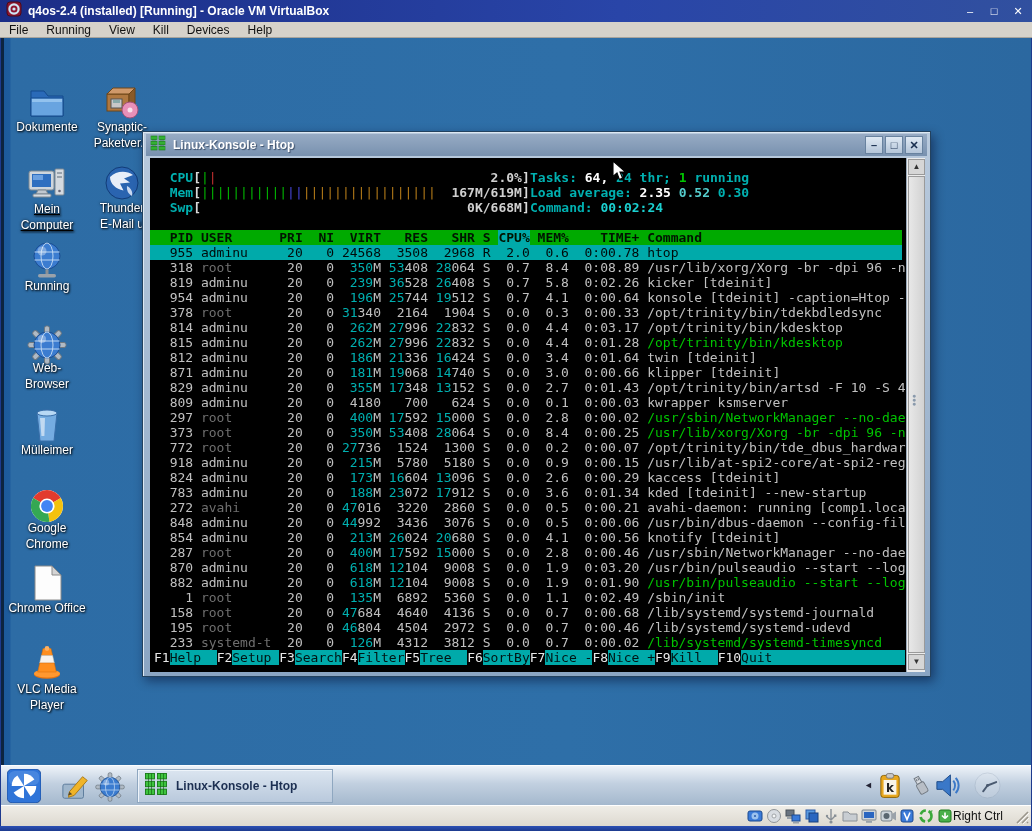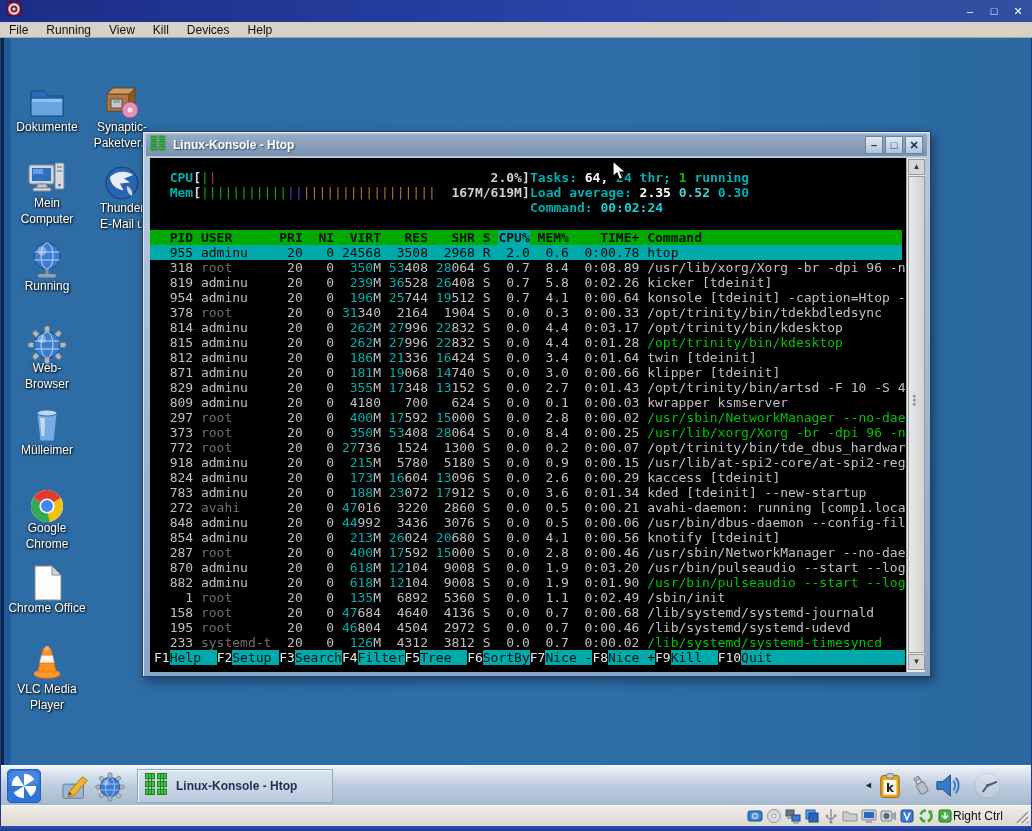--- a/index.html
+++ b/index.html
@@ -77,20 +77,21 @@
 <body>
 
 <div id="vb-titlebar">
   <span>
     <svg width="16" height="16" viewBox="0 0 16 16">
         <rect x="1" y="1" width="14" height="14" rx="3" fill="#8f1630" stroke="#4c0a18"></rect>
         <circle cx="8" cy="8" r="4.6" fill="none" stroke="#cfe6f4" stroke-width="2.2"></circle>
         <circle cx="8" cy="8" r="1.6" fill="#cfe6f4"></circle>
       </svg>
   </span>
+  <span id="vb-title">q4os-2.4 (installed) [Running] - Oracle VM VirtualBox</span>
   <span class="vb-winbtns" id="vb-winbtns">
       <span class="vb-winbtn">–</span>
       <span class="vb-winbtn">□</span>
       <span class="vb-winbtn">✕</span>
     </span>
 </div>
 
 <div id="vb-menubar">
     <span class="menu-item">File</span>
     <span class="menu-item">Running</span>
@@ -119,21 +120,21 @@
             <path d="M5 11l6-6h22l-6 6z" fill="#d0996a" stroke="#6e4618"></path>
             <path d="M27 11l6-6v17l-6 6z" fill="#8a5a28" stroke="#6e4618"></path>
             <rect x="9" y="16" width="11" height="9" fill="#c8c8c8" stroke="#555"></rect>
             <rect x="11" y="17" width="7" height="3" fill="#8aa"></rect>
             <circle cx="28" cy="27" r="8" fill="#e890b8" stroke="#a05078"></circle>
             <circle cx="28" cy="27" r="2.5" fill="#f8e0ec"></circle>
           </svg>
         </div>
         <div class="dlabel" style="margin-top: -4px;">Synaptic-<br>Paketver...</div>
       </div>
-      <div class="dicon" style="left: 0px; top: 120px;">
+      <div class="dicon" style="left: 0px; top: 126px; text-decoration: underline;">
         <div>
           <svg viewBox="0 0 40 40">
             <rect x="2" y="7" width="25" height="19" rx="2" fill="#cfd6dd" stroke="#7c8892"></rect>
             <rect x="5" y="10" width="19" height="13" fill="#2f6fc0"></rect>
             <rect x="6" y="11" width="10" height="5" fill="#6ba0e0"></rect>
             <rect x="28" y="5" width="9" height="26" rx="1" fill="#d4dae0" stroke="#7c8892"></rect>
             <rect x="30" y="8" width="5" height="2" fill="#98a2ac"></rect>
             <rect x="30" y="12" width="5" height="2" fill="#98a2ac"></rect>
             <circle cx="32.5" cy="27" r="1.3" fill="#667"></circle>
             <path d="M11 26h8l2 4H9z" fill="#c0c8d0" stroke="#7c8892"></path>
@@ -247,20 +248,21 @@
       <span class="k-title">Linux-Konsole - Htop</span>
       <span class="k-btns" id="k-btns">
           <span class="k-btn">–</span>
           <span class="k-btn">□</span>
           <span class="k-btn">✕</span>
         </span>
     </div>
     <div id="term">
         <div class="tl" style="top: 12px;"><span>  </span><span style="color: rgb(0, 176, 176); font-weight: bold;">CPU</span><span style="color: rgb(216, 216, 216); font-weight: bold;">[</span><span style="color: rgb(0, 180, 0);">|</span><span style="color: rgb(192, 48, 48);">|</span><span>                                   </span><span style="color: rgb(208, 208, 208); font-weight: bold;">2.0%</span><span style="color: rgb(216, 216, 216); font-weight: bold;">]</span></div>
         <div class="tl" style="top: 27px;"><span>  </span><span style="color: rgb(0, 176, 176); font-weight: bold;">Mem</span><span style="color: rgb(216, 216, 216); font-weight: bold;">[</span><span style="color: rgb(0, 180, 0);">|</span><span style="color: rgb(0, 180, 0);">|</span><span style="color: rgb(0, 180, 0);">|</span><span style="color: rgb(0, 180, 0);">|</span><span style="color: rgb(0, 180, 0);">|</span><span style="color: rgb(0, 180, 0);">|</span><span style="color: rgb(0, 180, 0);">|</span><span style="color: rgb(0, 180, 0);">|</span><span style="color: rgb(0, 180, 0);">|</span><span style="color: rgb(0, 180, 0);">|</span><span style="color: rgb(0, 180, 0);">|</span><span style="color: rgb(68, 68, 212);">|</span><span style="color: rgb(68, 68, 212);">|</span><span style="color: rgb(176, 120, 24);">|</span><span style="color: rgb(176, 120, 24);">|</span><span style="color: rgb(176, 120, 24);">|</span><span style="color: rgb(176, 120, 24);">|</span><span style="color: rgb(176, 120, 24);">|</span><span style="color: rgb(176, 120, 24);">|</span><span style="color: rgb(176, 120, 24);">|</span><span style="color: rgb(176, 120, 24);">|</span><span style="color: rgb(176, 120, 24);">|</span><span style="color: rgb(176, 120, 24);">|</span><span style="color: rgb(176, 120, 24);">|</span><span style="color: rgb(176, 120, 24);">|</span><span style="color: rgb(176, 120, 24);">|</span><span style="color: rgb(176, 120, 24);">|</span><span style="color: rgb(176, 120, 24);">|</span><span style="color: rgb(176, 120, 24);">|</span><span style="color: rgb(176, 120, 24);">|</span><span>  </span><span style="color: rgb(208, 208, 208); font-weight: bold;">167M/619M</span><span style="color: rgb(216, 216, 216); font-weight: bold;">]</span></div>
+        <div class="tl" style="top: 42px;"><span>  </span><span style="color: rgb(0, 176, 176); font-weight: bold;">Swp</span><span style="color: rgb(216, 216, 216); font-weight: bold;">[</span><span>                                  </span><span style="color: rgb(208, 208, 208); font-weight: bold;">0K/668M</span><span style="color: rgb(216, 216, 216); font-weight: bold;">]</span></div>
         <div class="tl" style="top: 12px; left: 380px;"><span style="color: rgb(0, 176, 176); font-weight: bold;">Tasks: </span><span style="color: rgb(255, 255, 255); font-weight: bold;">64, </span><span style="color: rgb(0, 176, 176); font-weight: bold;">24</span><span style="color: rgb(0, 176, 176); font-weight: bold;"> thr; </span><span style="color: rgb(0, 196, 0); font-weight: bold;">1</span><span style="color: rgb(0, 176, 176); font-weight: bold;"> running</span></div>
         <div class="tl" style="top: 27px; left: 380px;"><span style="color: rgb(0, 176, 176); font-weight: bold;">Load average: </span><span style="color: rgb(255, 255, 255); font-weight: bold;">2.35 </span><span style="color: rgb(85, 204, 204); font-weight: bold;">0.52 </span><span style="color: rgb(0, 176, 176); font-weight: bold;">0.30</span></div>
         <div class="tl" style="top: 42px; left: 380px;"><span style="color: rgb(0, 176, 176); font-weight: bold;">Command: </span><span style="color: rgb(27, 208, 208); font-weight: bold;">00:02:24</span></div>
         <div class="tl" style="top: 72px; background: rgb(0, 170, 0); left: 0px; padding-left: 4px; width: 752px;"><span style="color: rgb(0, 20, 0); font-weight: bold;">  PID</span><span> </span><span style="color: rgb(0, 20, 0); font-weight: bold;">USER     </span><span> </span><span style="color: rgb(0, 20, 0); font-weight: bold;">PRI</span><span> </span><span style="color: rgb(0, 20, 0); font-weight: bold;"> NI</span><span> </span><span style="color: rgb(0, 20, 0); font-weight: bold;"> VIRT</span><span> </span><span style="color: rgb(0, 20, 0); font-weight: bold;">  RES</span><span> </span><span style="color: rgb(0, 20, 0); font-weight: bold;">  SHR</span><span> </span><span style="color: rgb(0, 20, 0); font-weight: bold;">S</span><span> </span><span style="color: rgb(0, 20, 0); font-weight: bold; background: rgb(0, 170, 170);">CPU%</span><span> </span><span style="color: rgb(0, 20, 0); font-weight: bold;">MEM%</span><span> </span><span style="color: rgb(0, 20, 0); font-weight: bold;">   TIME+</span><span> </span><span style="color: rgb(0, 20, 0); font-weight: bold;">Command</span></div>
         <div class="tl" style="top: 87px; background: rgb(0, 170, 170); left: 0px; padding-left: 4px; width: 752px;"><span style="color: rgb(0, 10, 10);">  955</span><span> </span><span style="color: rgb(0, 10, 10);">adminu   </span><span> </span><span style="color: rgb(0, 10, 10);"> 20</span><span> </span><span style="color: rgb(0, 10, 10);">  0</span><span> </span><span style="color: rgb(0, 10, 10);">24568</span><span> </span><span style="color: rgb(0, 10, 10);"> 3508</span><span> </span><span style="color: rgb(0, 10, 10);"> 2968</span><span> </span><span style="color: rgb(0, 10, 10);">R</span><span> </span><span style="color: rgb(0, 10, 10);"> 2.0</span><span> </span><span style="color: rgb(0, 10, 10);"> 0.6</span><span> </span><span style="color: rgb(0, 10, 10);"> 0:00.78</span><span> </span><span style="color: rgb(0, 10, 10);">htop</span></div>
         <div class="tl" style="top: 102px;"><span style="color: rgb(192, 192, 192);">  318</span><span> </span><span style="color: rgb(111, 111, 111);">root     </span><span> </span><span style="color: rgb(192, 192, 192);"> 20</span><span> </span><span style="color: rgb(192, 192, 192);">  0</span><span> </span><span style="color: rgb(0, 176, 176);"> 350</span><span style="color: rgb(192, 192, 192);">M</span><span> </span><span style="color: rgb(0, 176, 176);">53</span><span style="color: rgb(192, 192, 192);">408</span><span> </span><span style="color: rgb(0, 176, 176);">28</span><span style="color: rgb(192, 192, 192);">064</span><span> </span><span style="color: rgb(192, 192, 192);">S</span><span> </span><span style="color: rgb(192, 192, 192);"> 0.7</span><span> </span><span style="color: rgb(192, 192, 192);"> 8.4</span><span> </span><span style="color: rgb(192, 192, 192);"> 0:08.89</span><span> </span><span style="color: rgb(192, 192, 192);">/usr/lib/xorg/Xorg -br -dpi 96 -n</span></div>
         <div class="tl" style="top: 117px;"><span style="color: rgb(192, 192, 192);">  819</span><span> </span><span style="color: rgb(192, 192, 192);">adminu   </span><span> </span><span style="color: rgb(192, 192, 192);"> 20</span><span> </span><span style="color: rgb(192, 192, 192);">  0</span><span> </span><span style="color: rgb(0, 176, 176);"> 239</span><span style="color: rgb(192, 192, 192);">M</span><span> </span><span style="color: rgb(0, 176, 176);">36</span><span style="color: rgb(192, 192, 192);">528</span><span> </span><span style="color: rgb(0, 176, 176);">26</span><span style="color: rgb(192, 192, 192);">408</span><span> </span><span style="color: rgb(192, 192, 192);">S</span><span> </span><span style="color: rgb(192, 192, 192);"> 0.7</span><span> </span><span style="color: rgb(192, 192, 192);"> 5.8</span><span> </span><span style="color: rgb(192, 192, 192);"> 0:02.26</span><span> </span><span style="color: rgb(192, 192, 192);">kicker [tdeinit]</span></div>
         <div class="tl" style="top: 132px;"><span style="color: rgb(192, 192, 192);">  954</span><span> </span><span style="color: rgb(192, 192, 192);">adminu   </span><span> </span><span style="color: rgb(192, 192, 192);"> 20</span><span> </span><span style="color: rgb(192, 192, 192);">  0</span><span> </span><span style="color: rgb(0, 176, 176);"> 196</span><span style="color: rgb(192, 192, 192);">M</span><span> </span><span style="color: rgb(0, 176, 176);">25</span><span style="color: rgb(192, 192, 192);">744</span><span> </span><span style="color: rgb(0, 176, 176);">19</span><span style="color: rgb(192, 192, 192);">512</span><span> </span><span style="color: rgb(192, 192, 192);">S</span><span> </span><span style="color: rgb(192, 192, 192);"> 0.7</span><span> </span><span style="color: rgb(192, 192, 192);"> 4.1</span><span> </span><span style="color: rgb(192, 192, 192);"> 0:00.64</span><span> </span><span style="color: rgb(192, 192, 192);">konsole [tdeinit] -caption=Htop -</span></div>
         <div class="tl" style="top: 147px;"><span style="color: rgb(192, 192, 192);">  378</span><span> </span><span style="color: rgb(111, 111, 111);">root     </span><span> </span><span style="color: rgb(192, 192, 192);"> 20</span><span> </span><span style="color: rgb(192, 192, 192);">  0</span><span> </span><span style="color: rgb(0, 176, 176);">31</span><span style="color: rgb(192, 192, 192);">340</span><span> </span><span style="color: rgb(192, 192, 192);"> 2164</span><span> </span><span style="color: rgb(192, 192, 192);"> 1904</span><span> </span><span style="color: rgb(192, 192, 192);">S</span><span> </span><span style="color: rgb(192, 192, 192);"> 0.0</span><span> </span><span style="color: rgb(192, 192, 192);"> 0.3</span><span> </span><span style="color: rgb(192, 192, 192);"> 0:00.33</span><span> </span><span style="color: rgb(192, 192, 192);">/opt/trinity/bin/tdekbdledsync</span></div>
         <div class="tl" style="top: 162px;"><span style="color: rgb(192, 192, 192);">  814</span><span> </span><span style="color: rgb(192, 192, 192);">adminu   </span><span> </span><span style="color: rgb(192, 192, 192);"> 20</span><span> </span><span style="color: rgb(192, 192, 192);">  0</span><span> </span><span style="color: rgb(0, 176, 176);"> 262</span><span style="color: rgb(192, 192, 192);">M</span><span> </span><span style="color: rgb(0, 176, 176);">27</span><span style="color: rgb(192, 192, 192);">996</span><span> </span><span style="color: rgb(0, 176, 176);">22</span><span style="color: rgb(192, 192, 192);">832</span><span> </span><span style="color: rgb(192, 192, 192);">S</span><span> </span><span style="color: rgb(192, 192, 192);"> 0.0</span><span> </span><span style="color: rgb(192, 192, 192);"> 4.4</span><span> </span><span style="color: rgb(192, 192, 192);"> 0:03.17</span><span> </span><span style="color: rgb(192, 192, 192);">/opt/trinity/bin/kdesktop</span></div>

